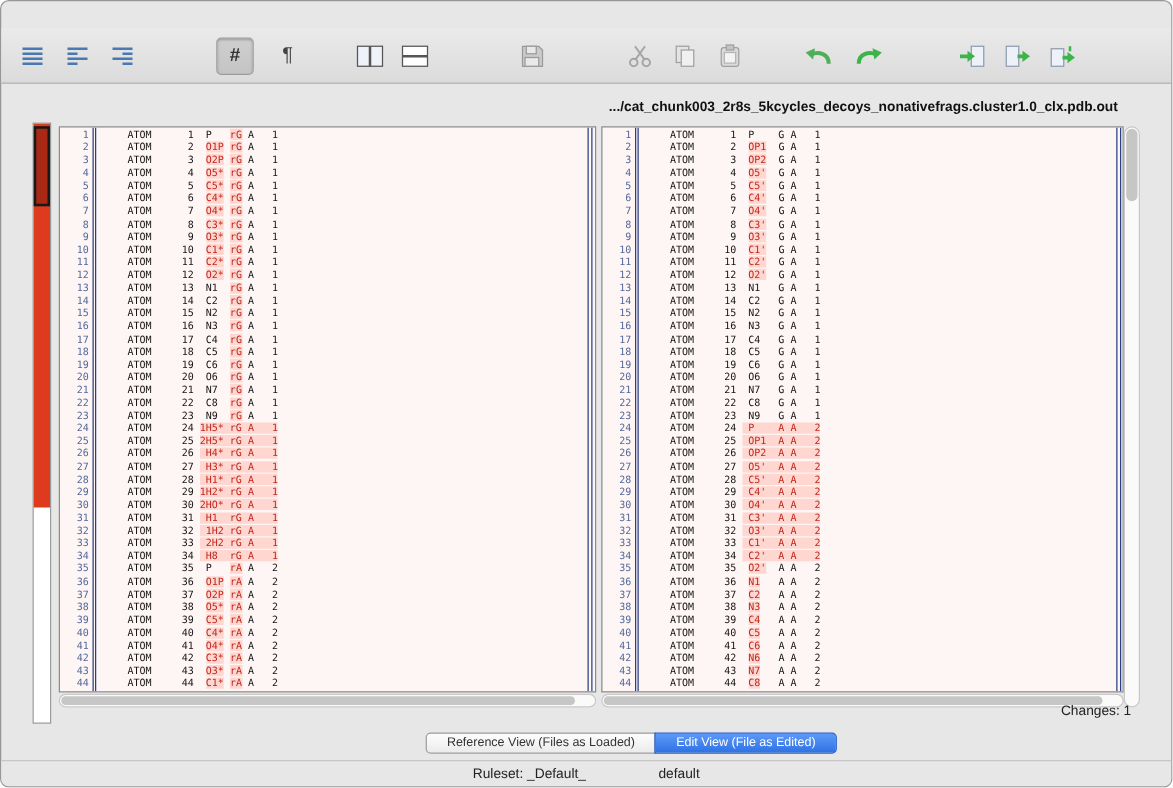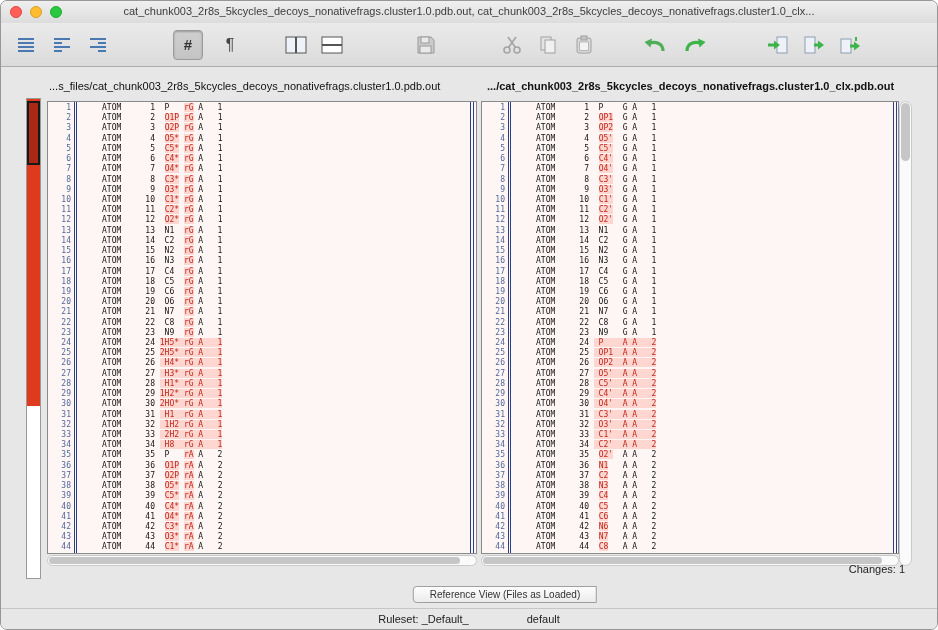--- a/index.html
+++ b/index.html
@@ -58,28 +58,20 @@
   .tab.active{background:linear-gradient(#5d99f8,var(--accent-blue,#2f72e4));color:#fff;border-color:#2a5fc4;border-radius:0 4px 4px 0;margin-left:-1px;}
   .statusbar{position:absolute;left:0;right:0;bottom:0;height:20px;background:#e7e7e7;border-top:1px solid #c6c6c6;display:flex;justify-content:center;align-items:center;font-size:11px;color:#222;}
   .statusbar .sep{width:58px;}
   svg{display:block;}
 </style>
 </head>
 <body>
 
 <div class="window">
 
-  <div class="titlebar">
-    <div class="lights">
-      <div class="light close"></div>
-      <div class="light min"></div>
-      <div class="light zoom"></div>
-    </div>
-    <div class="title">cat_chunk003_2r8s_5kcycles_decoys_nonativefrags.cluster1.0.pdb.out, cat_chunk003_2r8s_5kcycles_decoys_nonativefrags.cluster1.0_clx...</div>
-  </div>
 
   <div class="toolbar">
     <div class="tbtn ml10">
       <span>
           <svg width="22" height="22">
             <g stroke="#4a78b0" stroke-width="2">
               <line x1="3" y1="5" x2="19" y2="5"></line>
               <line x1="3" y1="9" x2="19" y2="9"></line>
               <line x1="3" y1="13" x2="19" y2="13"></line>
               <line x1="3" y1="17" x2="19" y2="17"></line>
@@ -214,21 +206,20 @@
           <svg width="24" height="22">
             <rect x="3" y="5" width="10" height="14" fill="#eef2f8" stroke="#8d9db0"></rect>
             <line x1="12" y1="12" x2="18" y2="12" stroke="#3cb44a" stroke-width="3"></line>
             <polygon points="16,7.5 22,12 16,16.5" fill="#3cb44a"></polygon>
             <line x1="18" y1="3" x2="18" y2="7" stroke="#3cb44a" stroke-width="2"></line>
           </svg>
         </span>
     </div>
   </div>
 
-  <div class="fheader left">...s_files/cat_chunk003_2r8s_5kcycles_decoys_nonativefrags.cluster1.0.pdb.out</div>
   <div class="fheader right">.../cat_chunk003_2r8s_5kcycles_decoys_nonativefrags.cluster1.0_clx.pdb.out</div>
 
   <div class="overview">
     <div class="ov-red"></div>
     <div class="ov-view"></div>
   </div>
 
   <div class="pane left">
     <div class="gutter">
         <div>1</div>
@@ -340,20 +331,21 @@
       <div class="hthumb"></div>
     </div>
   <div class="vscroll">
       <div class="vthumb"></div>
     </div>
 
   <div class="changes">Changes: 1</div>
 
   <div class="tabs">
     <div class="tab first">Reference View (Files as Loaded)</div>
+    <div class="tab active">Edit View (File as Edited)</div>
   </div>
 
   <div class="statusbar">
     <span>Ruleset: _Default_</span>
     <span class="sep"></span>
     <span>default</span>
   </div>
 
 </div>
 

